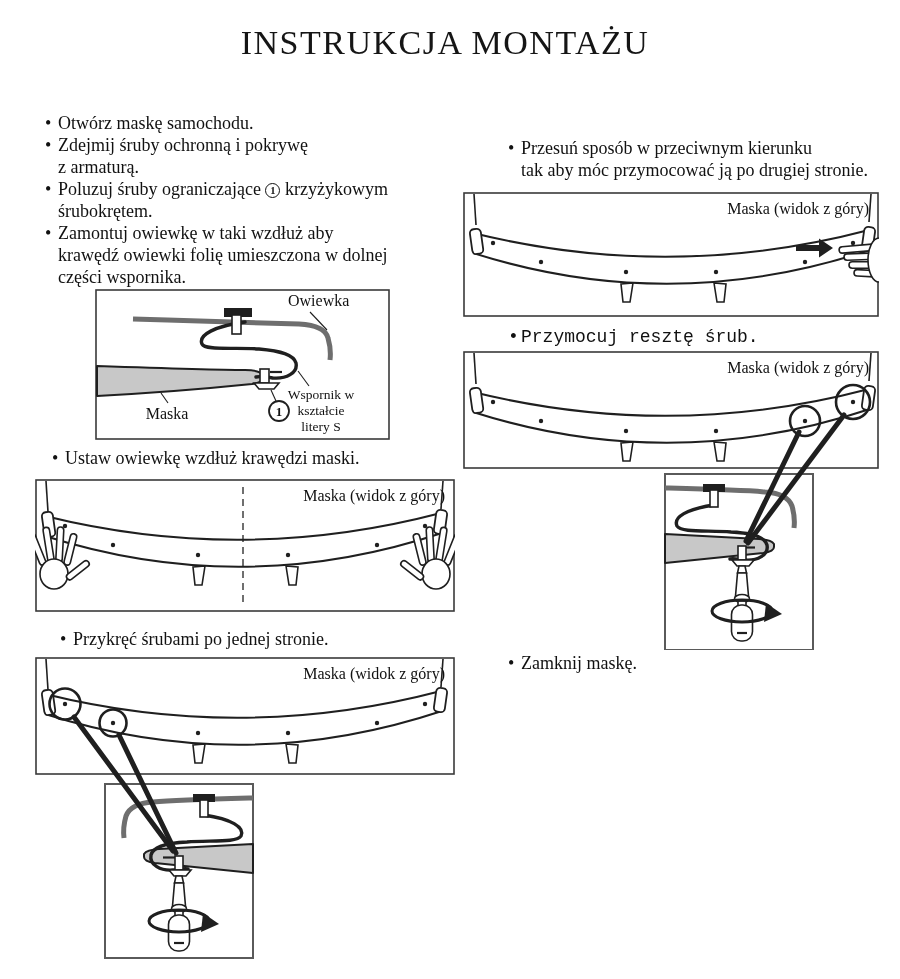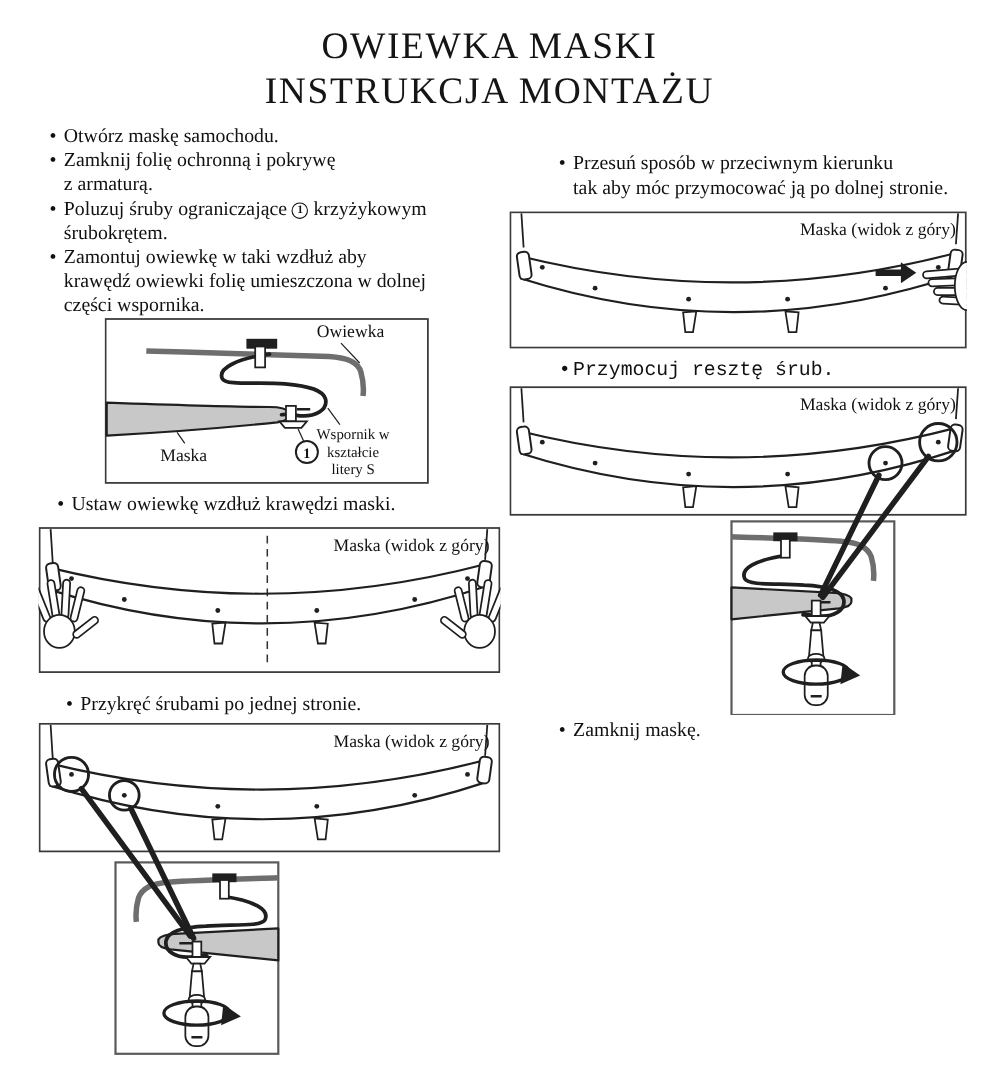--- a/index.html
+++ b/index.html
@@ -39,27 +39,26 @@
   .connector{stroke:var(--ink,#1f1f1f);stroke-width:5;stroke-linecap:round;}
   .arrowfill{fill:var(--ink,#1f1f1f);}
   .rot{fill:none;stroke:var(--ink,#1f1f1f);stroke-width:3;}
 </style>
 </head>
 <body>
 
 <div class="page">
 
   <header class="title">
-    <div>OWIEWKA MASKI</div>
     <div>INSTRUKCJA MONTAŻU</div>
   </header>
 
   <div class="bullets" style="left:45px;top:112px;">
     <div class="li"><span class="b">•</span><span>Otwórz maskę samochodu.</span></div>
-    <div class="li"><span class="b">•</span><span>Zamknij folię ochronną i pokrywę</span></div>
+    <div class="li"><span class="b">•</span><span>Zdejmij śruby ochronną i pokrywę</span></div>
     <div class="cont">z armaturą.</div>
     <div class="li"><span class="b">•</span><span>Poluzuj śruby ograniczające</span> <span class="circ">1</span> <span>krzyżykowym</span></div>
     <div class="cont">śrubokrętem.</div>
     <div class="li"><span class="b">•</span><span>Zamontuj owiewkę w taki wzdłuż aby</span></div>
     <div class="cont">krawędź owiewki folię umieszczona w dolnej</div>
     <div class="cont">części wspornika.</div>
   </div>
 
   <svg class="abs" style="left:95px;top:289px;" width="295" height="151" viewBox="0 0 295 151">
     <rect class="frame" x="1" y="1" width="293" height="149"></rect>
@@ -178,21 +177,21 @@
         <ellipse class="rot" cx="74" cy="137" rx="30" ry="11"></ellipse>
         <polygon class="arrowfill" points="98,129 114,140 96,148"></polygon>
       </g>
     </g>
     <line class="connector" x1="39" y1="60" x2="138" y2="194"></line>
     <line class="connector" x1="84" y1="78" x2="141" y2="196"></line>
   </svg>
 
   <div class="bullets" style="left:508px;top:137px;">
     <div class="li"><span class="b">•</span><span>Przesuń sposób w przeciwnym kierunku</span></div>
-    <div class="cont">tak aby móc przymocować ją po dolnej stronie.</div>
+    <div class="cont">tak aby móc przymocować ją po drugiej stronie.</div>
   </div>
 
   <svg class="abs" style="left:463px;top:192px;" width="416" height="125" viewBox="0 0 416 125">
     <rect class="frame" x="1" y="1" width="414" height="123"></rect>
     <g transform="translate(0,4)">
       <line class="edge" x1="11" y1="-2" x2="13" y2="29"></line>
       <line class="edge" x1="408" y1="-2" x2="406" y2="26"></line>
       <path class="bandfill" d="M 10,37 Q 208,86 406,34 L 407,54 Q 208,120 10,57 Z"></path>
       <path class="bandline" d="M 10,37 Q 208,86 406,34"></path>
       <path class="bandline" d="M 10,57 Q 208,120 407,54"></path>

